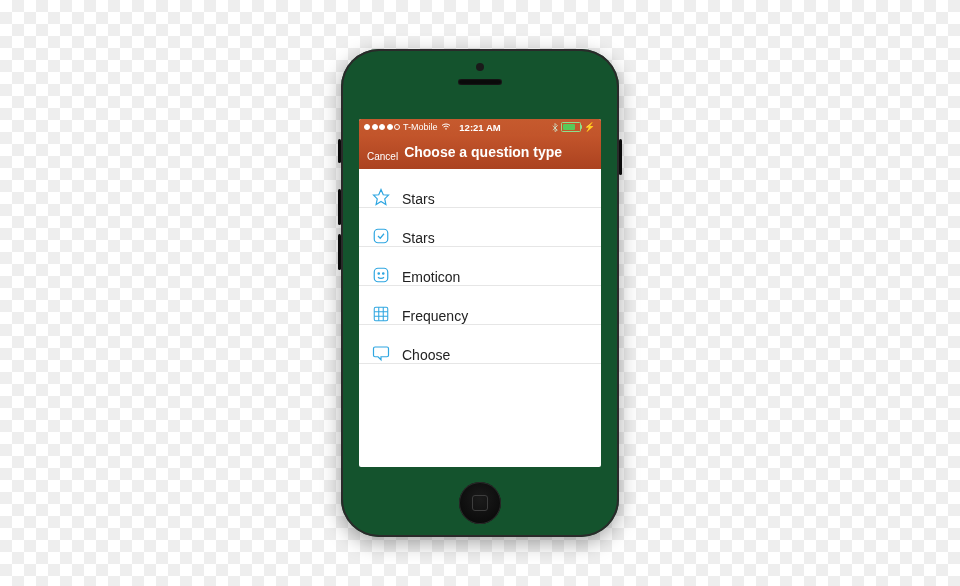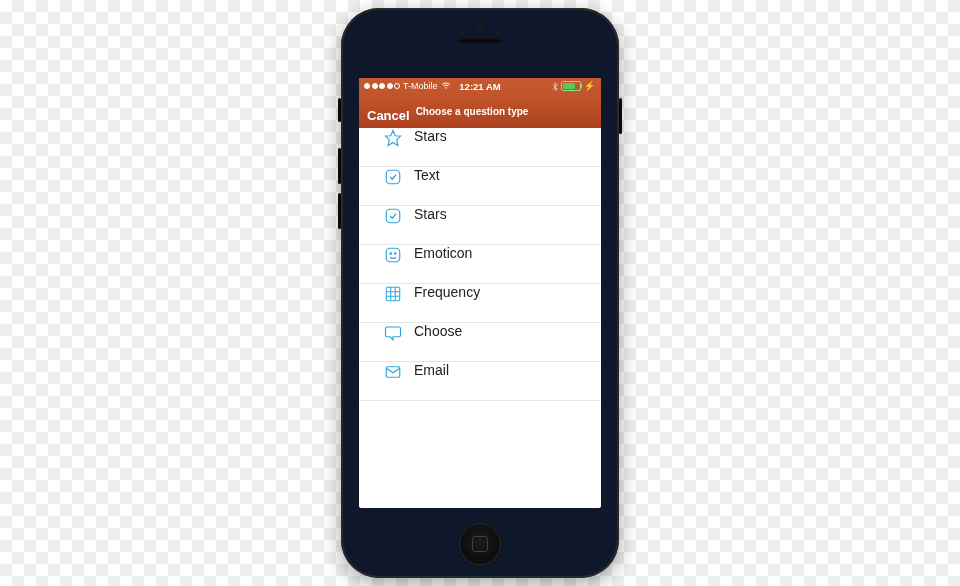--- a/index.html
+++ b/index.html
@@ -19,22 +19,22 @@
   }
   .stage {
     width: 960px;
     height: 586px;
     display: flex;
     align-items: center;
     justify-content: center;
   }
   .phone {
     width: 278px;
-    height: 570px;
-    background: #0f172a;
+    height: 488px;
+    background: #14532d;
     border-radius: 38px;
     box-shadow: inset 0 0 0 2px #2a2a2a, 0 6px 20px rgba(0,0,0,0.35);
     position: relative;
     display: flex;
     align-items: center;
     justify-content: center;
   }
   .phone::before { 
     content: "";
     position: absolute;
@@ -118,39 +118,39 @@
   .nav-bar {
     height: 34px;
     background: linear-gradient(to bottom, #c3552b, #ab4220);
     color: #fff;
     display: flex;
     align-items: center;
     position: relative;
     padding: 0 8px;
   }
   .nav-cancel {
-    font-size: 13px;
-    font-weight: 700;
+    font-size: 10px;
+    font-weight: 400;
     margin-top: 8px;
   }
   .nav-title {
-    font-size: 10px;
+    font-size: 14px;
     font-weight: 600;
     margin-left: 6px;
   }
 
   
   .list {
     background:#fff;
   }
   .list-row {
     height: 38px;
     display:flex;
-    align-items:flex-start;
-    padding: 0 10px 0 24px;
+    align-items:flex-end;
+    padding: 0 10px 0 12px;
     border-bottom: 1px solid #e6e6e6;
     gap: 11px;
   }
   .list-row .ico {
     width: 20px;
     height: 20px;
     flex: 0 0 20px;
     display:flex; align-items:center; justify-content:center;
     color:#2fa6e1;
   }
@@ -216,29 +216,20 @@
 
         <div class="list-row">
           <span class="ico">
             <svg width="18" height="18" viewBox="0 0 24 24" fill="none" stroke="currentColor" stroke-width="1.6">
               <polygon points="12 2 15 9 22 9.5 17 14.5 18.5 22 12 18 5.5 22 7 14.5 2 9.5 9 9"></polygon>
             </svg>
           </span>
           <span class="label">Stars</span>
         </div>
 
-        <div class="list-row">
-          <span class="ico">
-            <svg width="18" height="18" viewBox="0 0 24 24" fill="none" stroke="currentColor" stroke-width="1.6">
-              <rect x="3" y="3" width="18" height="18" rx="5"></rect>
-              <path d="M8 12 L11 15 L16 9"></path>
-            </svg>
-          </span>
-          <span class="label">Text</span>
-        </div>
 
 
 
 
         <div class="list-row">
           <span class="ico">
             <svg width="18" height="18" viewBox="0 0 24 24" fill="none" stroke="currentColor" stroke-width="1.6">
               <rect x="3" y="3" width="18" height="18" rx="5"></rect>
               <path d="M8 12 L11 15 L16 9"></path>
             </svg>
@@ -273,26 +264,17 @@
 
         <div class="list-row">
           <span class="ico">
             <svg width="18" height="18" viewBox="0 0 24 24" fill="none" stroke="currentColor" stroke-width="1.6">
               <path d="M20 4 H4 C3 4 2 5 2 6 V15 C2 16 3 17 4 17 H8 L12 21 L12 17 H20 C21 17 22 16 22 15 V6 C22 5 21 4 20 4 Z"></path>
             </svg>
           </span>
           <span class="label">Choose</span>
         </div>
 
-        <div class="list-row">
-          <span class="ico">
-            <svg width="18" height="18" viewBox="0 0 24 24" fill="none" stroke="currentColor" stroke-width="1.6">
-              <rect x="3" y="5" width="18" height="14" rx="1.5"></rect>
-              <path d="M3 7 L12 13 L21 7"></path>
-            </svg>
-          </span>
-          <span class="label">Email</span>
-        </div>
 
       </div>
     </div>
   </div>
 </div>
 
 </body></html>

